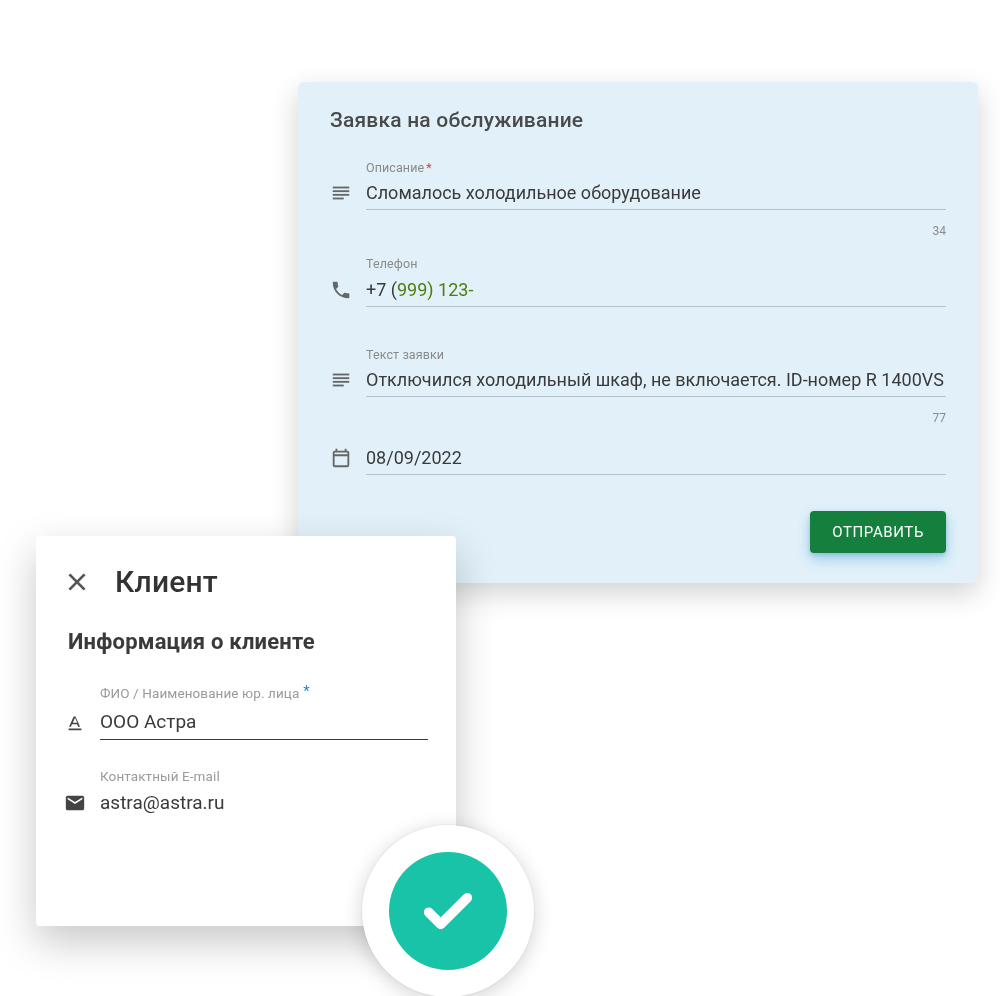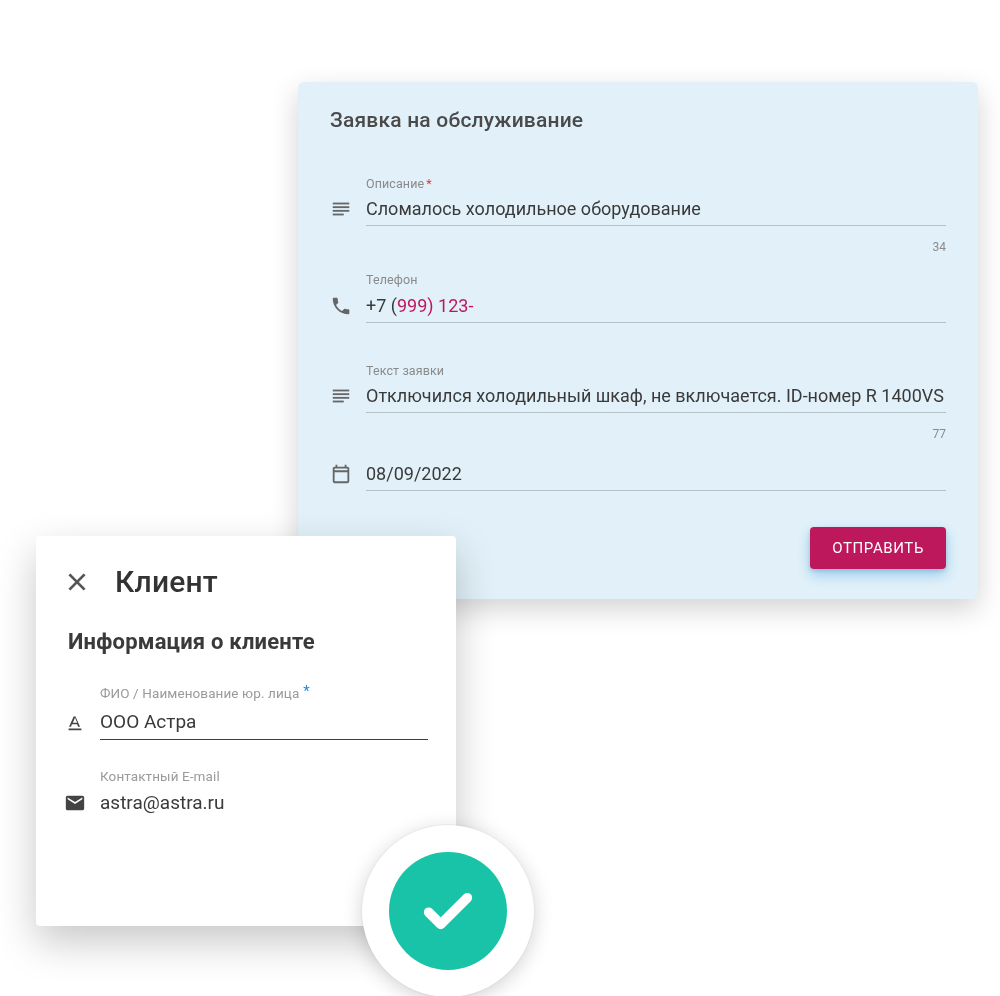--- a/index.html
+++ b/index.html
@@ -13,21 +13,21 @@
     width: 680px;
     background: #e2f1f9;
     border-radius: 6px;
     padding: 26px 32px 30px 32px;
     box-shadow: 0 10px 28px rgba(0,0,0,0.18);
   }
   .card-request .title {
     font-size: 21px;
     font-weight: 500;
     color: #4a4a4a;
-    margin-bottom: 44px;
+    margin-bottom: 28px;
     letter-spacing: 0.2px;
   }
 
   .field {
     display: flex;
     align-items: flex-end;
     gap: 14px;
     margin-bottom: 14px;
   }
   .field .icon {
@@ -54,36 +54,36 @@
     background: transparent;
     font-size: 18px;
     color: #3a3a3a;
     padding: 4px 0 6px 0;
     outline: none;
     font-family: inherit;
   }
   .field-input::placeholder { color: #b0b0b0; }
   .phone-wrap { display: flex; }
   .phone-typed { color: #3a3a3a; }
-  .phone-hint { color: #be185d; text-align: right; }
+  .phone-hint { color: #4d7c0f; text-align: right; }
 
   .char-count {
     text-align: right;
     font-size: 12px;
     color: #8a8a8a;
     margin: 2px 0 18px 0;
   }
 
   .actions {
     display: flex;
     justify-content: flex-end;
     margin-top: 36px;
   }
   .btn-primary {
-    background: #be185d;
+    background: #15803d;
     color: #fff;
     border: none;
     padding: 12px 22px;
     font-size: 15px;
     letter-spacing: 0.6px;
     border-radius: 4px;
     cursor: pointer;
     box-shadow: 0 6px 14px rgba(44,151,222,0.4), 0 2px 4px rgba(0,0,0,0.15);
     font-family: inherit;
   }

